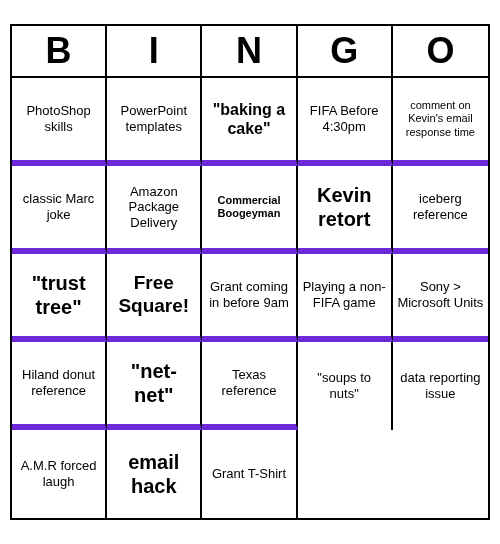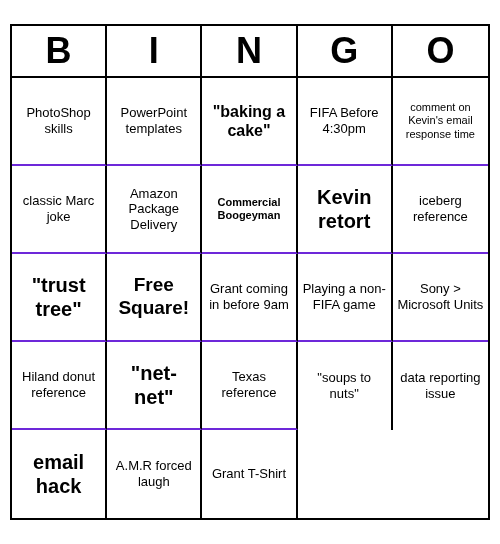--- a/index.html
+++ b/index.html
@@ -42,21 +42,21 @@
       border-right: none;
     }
 
     .bingo-grid {
       display: grid;
       grid-template-columns: repeat(5, 1fr);
     }
 
     .bingo-cell {
       border-right: 2px solid black;
-      border-bottom: 2px solid #6d28d9;
+      border-bottom: 6px solid #6d28d9;
       min-height: 88px;
       display: flex;
       align-items: center;
       justify-content: center;
       text-align: center;
       padding: 4px;
       font-size: 13px;
       line-height: 1.2;
     }
 
@@ -93,17 +93,17 @@
       <div class="bingo-cell" style="font-size: 20px; font-weight: bold;">"trust tree"</div>
       <div class="bingo-cell" style="font-size: 19px; font-weight: bold;">Free Square!</div>
       <div class="bingo-cell">Grant coming in before 9am</div>
       <div class="bingo-cell">Playing a non-FIFA game</div>
       <div class="bingo-cell">Sony &gt; Microsoft Units</div>
       <div class="bingo-cell">Hiland donut reference</div>
       <div class="bingo-cell" style="font-size: 20px; font-weight: bold;">"net-net"</div>
       <div class="bingo-cell">Texas reference</div>
       <div class="bingo-cell">"soups to nuts"</div>
       <div class="bingo-cell">data reporting issue</div>
+      <div class="bingo-cell">A.M.R forced laugh</div>
       <div class="bingo-cell" style="font-size: 20px; font-weight: bold;">email hack</div>
-      <div class="bingo-cell">A.M.R forced laugh</div>
       <div class="bingo-cell">Grant T-Shirt</div>
     </div>
 </div>
 
 </body></html>

